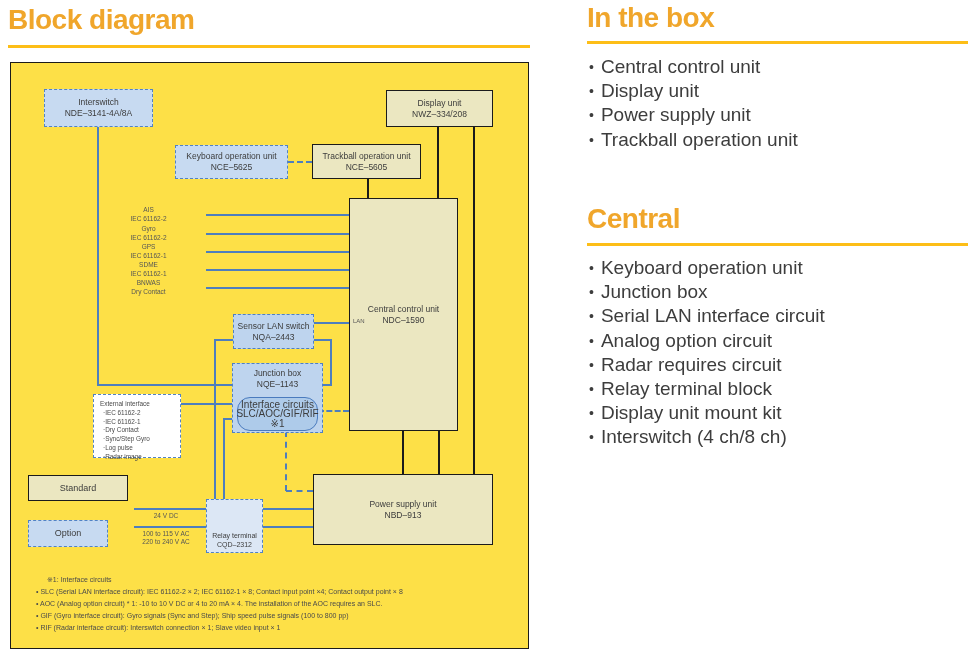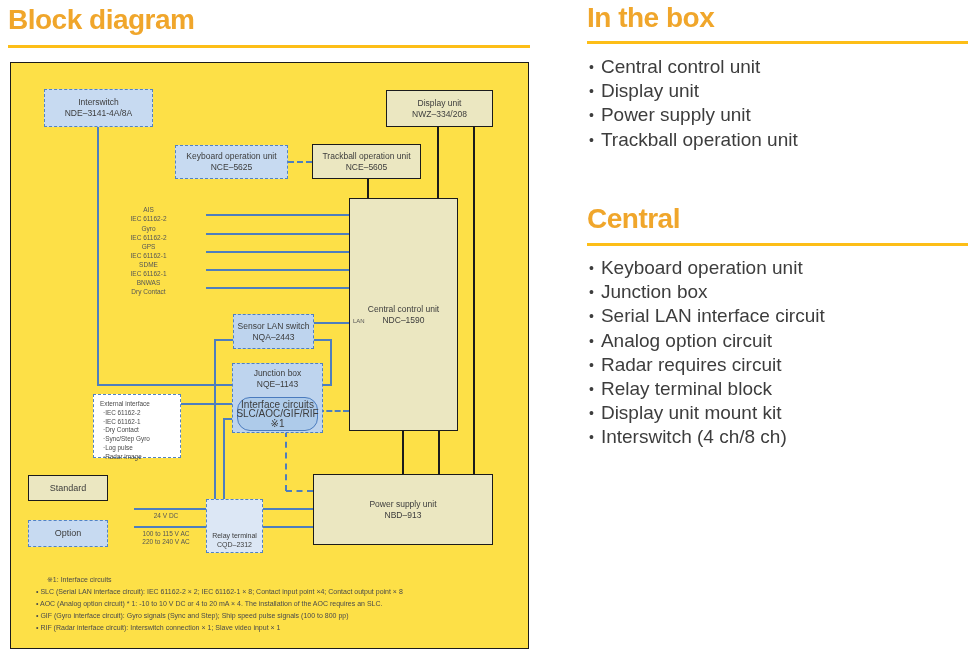--- a/index.html
+++ b/index.html
@@ -149,21 +149,21 @@
   </div>
   <div class="box extbox" style="left:82px;top:331px;width:88px;height:64px;">
     <div>External interface</div>
     <div style="padding-left:3px;">·IEC 61162-2</div>
     <div style="padding-left:3px;">·IEC 61162-1</div>
     <div style="padding-left:3px;">·Dry Contact</div>
     <div style="padding-left:3px;">·Sync/Step Gyro</div>
     <div style="padding-left:3px;">·Log pulse</div>
     <div style="padding-left:3px;">·Radar image</div>
   </div>
-  <div class="box std" style="left:17px;top:412px;width:80px;height:26px;font-size:9px;">
+  <div class="box std" style="left:17px;top:412px;width:100px;height:26px;font-size:9px;">
     <div>Standard</div>
   </div>
   <div class="box opt" style="left:17px;top:457px;width:80px;height:27px;font-size:9px;">
     <div>Option</div>
   </div>
   <div class="box std" style="left:302px;top:411px;width:180px;height:71px;">
     <div>Power supply unit</div>
     <div>NBD–913</div>
   </div>
   <div class="box relay" style="left:195px;top:436px;width:57px;height:54px;">

